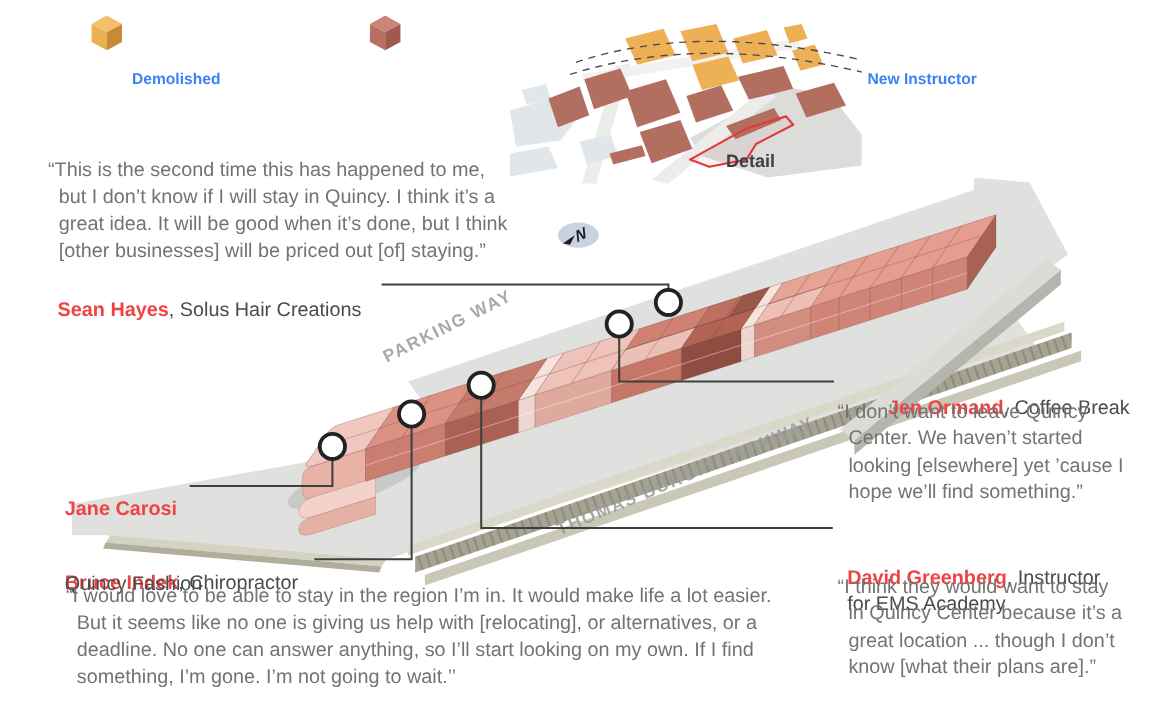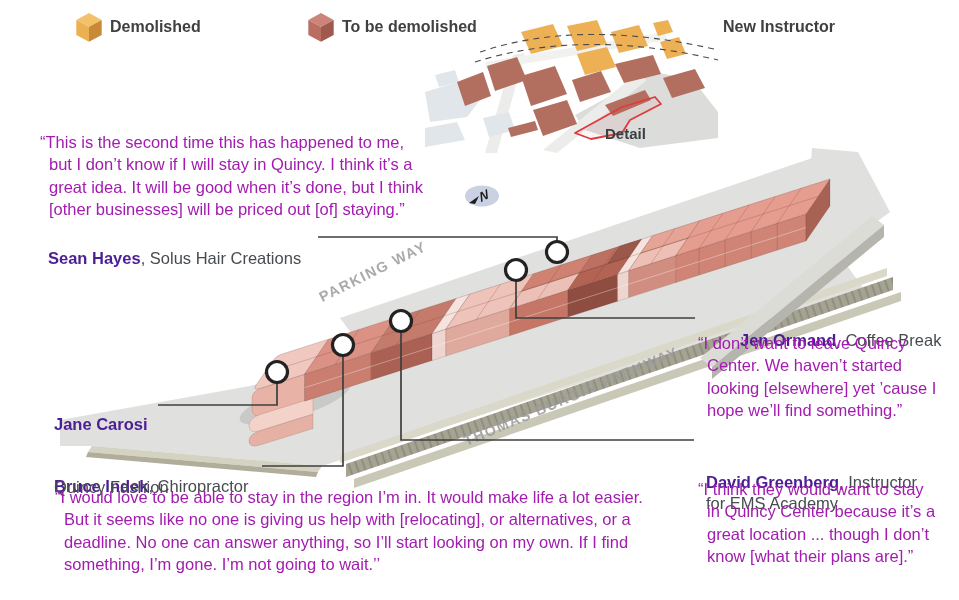--- a/index.html
+++ b/index.html
@@ -1,24 +1,24 @@
 <!DOCTYPE html>
 <html><head>
 <meta charset="utf-8">
 <style>
   html,body{margin:0;padding:0;background:#fff;}
   #stage{position:relative;width:959px;height:600px;background:#fff;overflow:hidden;
          font-family:"Liberation Sans","DejaVu Sans",sans-serif;}
   svg{display:block;}
   .abs{position:absolute;}
-  .quote{position:absolute;color:#a21caf;font-size:16.5px;line-height:22.4px;
+  .quote{position:absolute;color:#737373;font-size:16.5px;line-height:22.4px;
          white-space:pre-line;padding-left:9px;text-indent:-9px;}
   .plabel{position:absolute;font-size:16.5px;color:#474b4f;white-space:pre-line;line-height:21px;}
-  .nm{font-weight:bold;color:#4c1d95;}
-  .legend-label{position:absolute;font-weight:bold;font-size:16px;color:#404040;}
+  .nm{font-weight:bold;color:#ef4444;}
+  .legend-label{position:absolute;font-weight:bold;font-size:13px;color:#3b82f6;margin-top:40px;}
   .roadtext{fill:#9b9b9b;font-size:14.5px;letter-spacing:1.5px;font-weight:bold;opacity:.85;}
 </style>
 </head>
 <body>
 
 <div id="stage">
 
   <svg class="abs" style="left:0;top:0" width="959" height="600" viewBox="0 0 959 600">
     <defs>
       <pattern id="ties" patternUnits="userSpaceOnUse" width="7" height="18" patternTransform="rotate(-19)">
@@ -170,21 +170,20 @@
     <polygon points="1,6 12,12 12,25 1,19" fill="#eab052"></polygon>
     <polygon points="23,6 12,12 12,25 23,19" fill="#c98a38"></polygon>
   </svg>
   <div class="legend-label" style="left:110px;top:18px">Demolished</div>
 
   <svg class="abs" style="left:306px;top:13px" width="30" height="30" viewBox="0 0 24 26">
     <polygon points="12,0 23,6 12,12 1,6" fill="#cd8478"></polygon>
     <polygon points="1,6 12,12 12,25 1,19" fill="#b96e61"></polygon>
     <polygon points="23,6 12,12 12,25 23,19" fill="#9f594d"></polygon>
   </svg>
-  <div class="legend-label" style="left:342px;top:18px">To be demolished</div>
 
   <div class="legend-label" style="left:723px;top:18px">New Instructor</div>
 
   <div class="quote" style="left:40px;top:131px;width:380px">“This is the second time this has happened to me,
 but I don’t know if I will stay in Quincy. I think it’s a
 great idea. It will be good when it’s done, but I think
 [other businesses] will be priced out [of] staying.”</div>
   <div class="plabel" style="left:48px;top:227px">
     <span class="nm">Sean Hayes</span><span>, Solus Hair Creations</span>
   </div>

